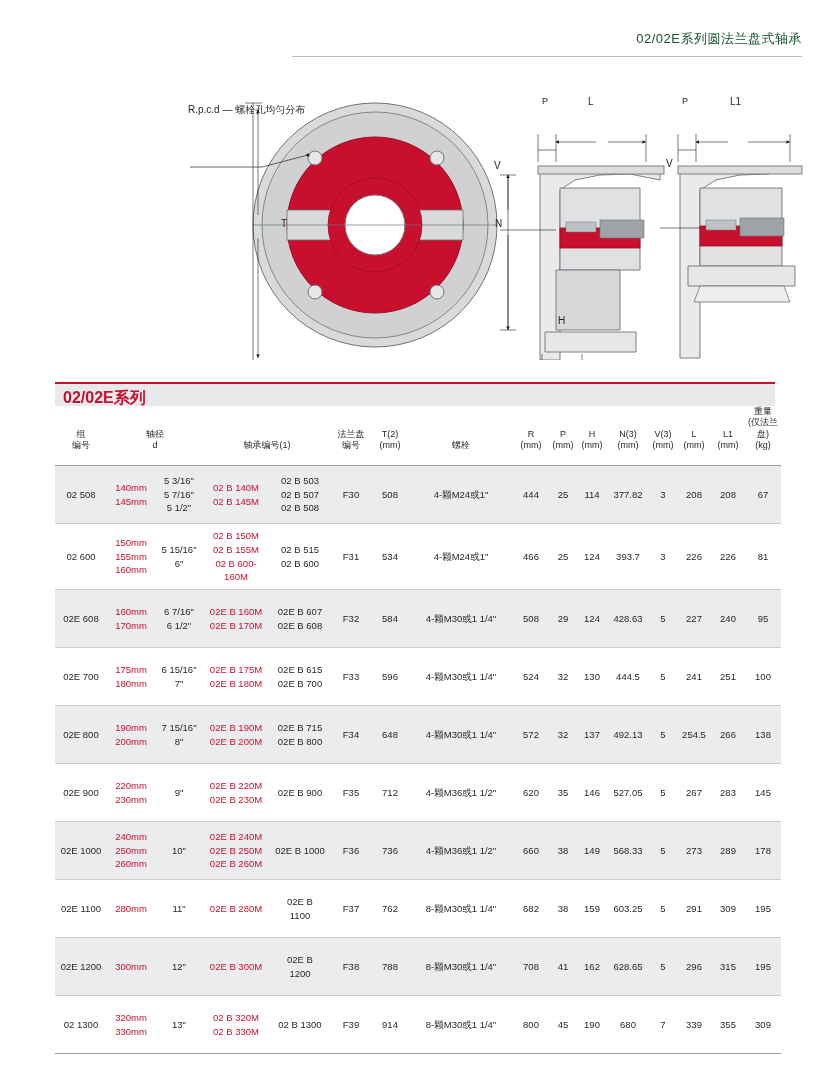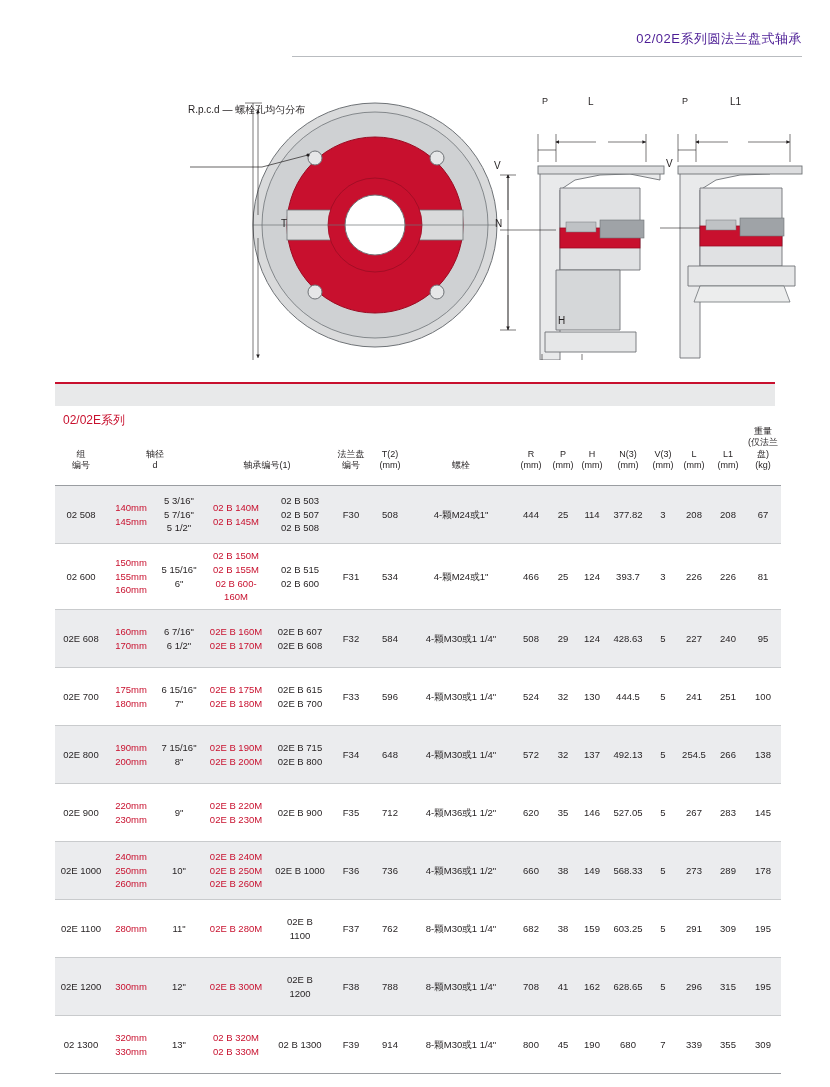--- a/index.html
+++ b/index.html
@@ -9,21 +9,21 @@
     font-family:"Liberation Sans", sans-serif;
     color:#231f20;
     overflow:hidden;
   }
   
   .page-header{
     position:absolute; left:0; top:30px; width:830px; height:34px;
   }
   .header-title{
     position:absolute; right:28px; top:0;
-    font-size:13px; color:#4c1d95; letter-spacing:.5px;
+    font-size:13px; color:#14532d; letter-spacing:.5px;
   }
   .header-rule{
     position:absolute; left:292px; right:28px; top:26px; height:1px;
     background:#b9bcc0;
   }
 
   
   .drawing{
     position:absolute; left:0; top:70px; width:830px; height:290px;
   }
@@ -37,32 +37,32 @@
   
   .table-wrap{
     position:absolute; left:55px; top:382px; width:720px;
   }
   .series-band{
     height:22px; background:#e8e9ea; border-top:2px solid #c8102e;
     position:relative;
   }
   .series-band .series-title{
     position:absolute; left:8px; top:4px;
-    font-size:12px; font-weight:normal; color:#c8102e;margin-top:24px;
+    font-size:16px; font-weight:bold; color:#c8102e;
   }
   table.spec{
     width:720px; border-collapse:collapse; table-layout:fixed;
     font-size:9px;
   }
   table.spec th{
     font-weight:normal; font-size:9px; color:#231f20;
     padding:3px 1px; text-align:center; vertical-align:bottom;
     line-height:1.25;
   }
-  thead tr.head-main th{ padding-top:20px; }
+  thead tr.head-main th{ padding-top:0; }
   .hdr-rule td{ border-bottom:1px solid #9a9da1; height:1px; padding:0;}
   table.spec td{
     text-align:center; vertical-align:middle;
     padding:5px 1px; line-height:1.45; font-size:9.5px;
   }
   tbody tr{ height:58px; }
   tbody tr.alt{ background:#ebecee; }
   tbody tr td{ border-bottom:1px solid #c9cbcd; }
   tbody tr:last-child td{ border-bottom:1px solid #9a9da1; }
   .red{ color:#c8102e;margin-top:40px; }

